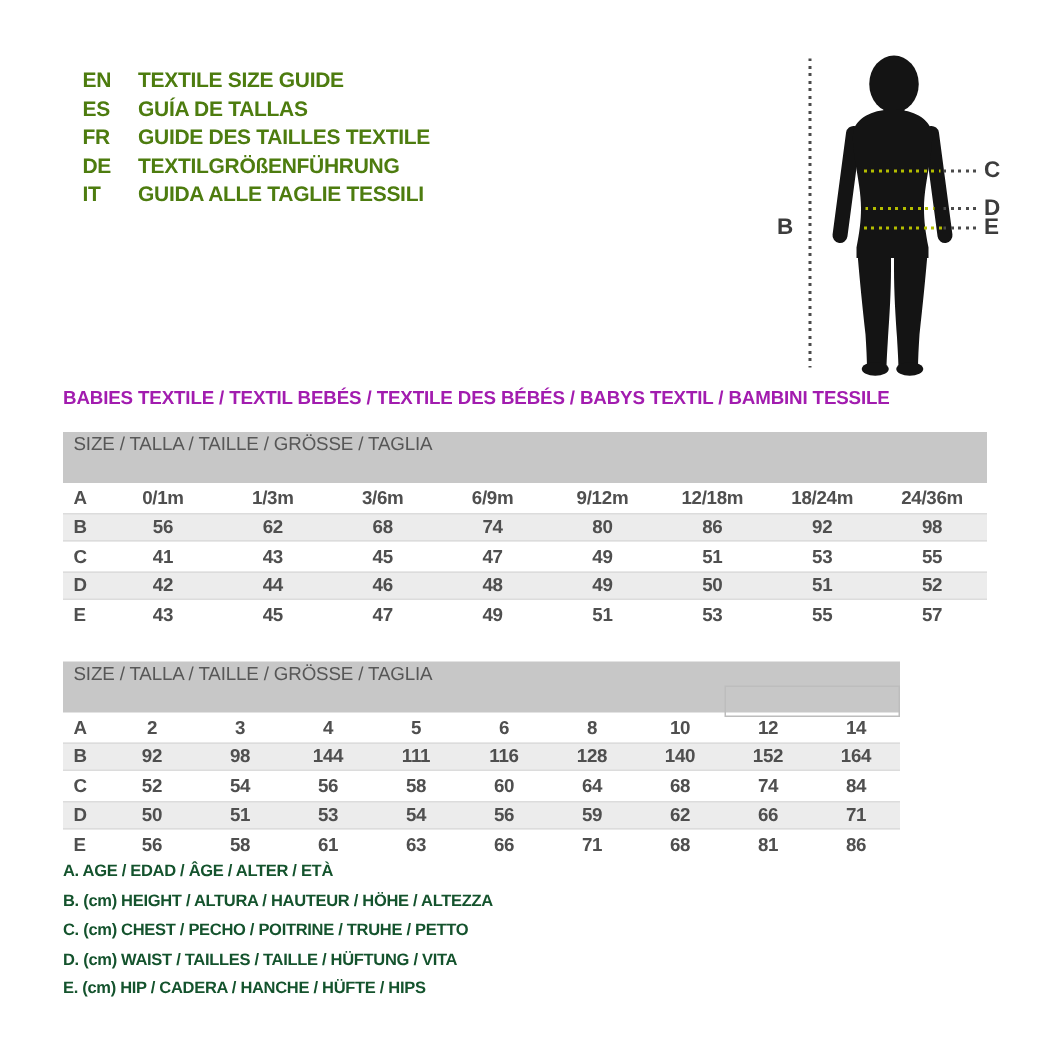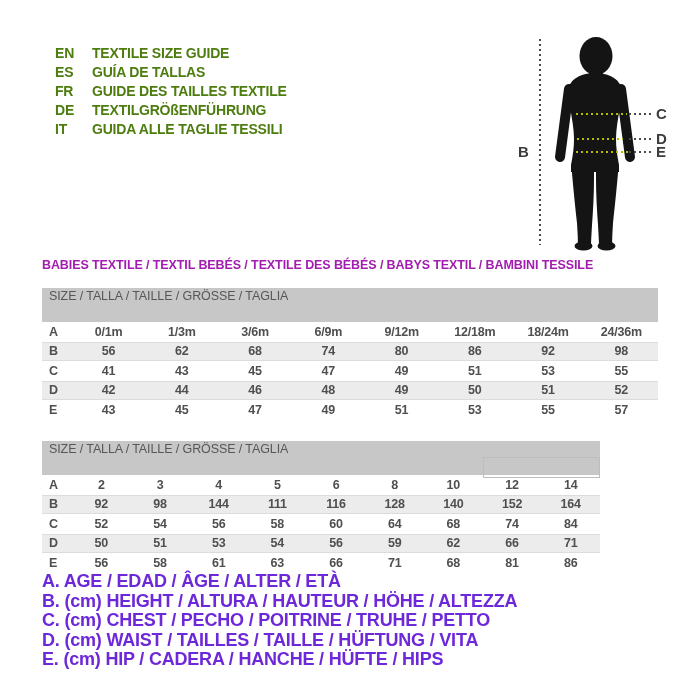--- a/index.html
+++ b/index.html
@@ -48,21 +48,21 @@
   .trow.stripe{background:var(--stripebg);border-top:1px solid #dcdcdc;
     border-bottom:1px solid #dcdcdc;}
   .rlabel{flex:0 0 30px;padding-left:7px;box-sizing:border-box;}
   .tcell{flex:1;text-align:center;}
   .hl-box{position:absolute;top:16px;height:21px;border:1px solid #bdbdbd;
     box-sizing:border-box;background:transparent;pointer-events:none;
     left:calc(30px + (100% - 30px) / 9 * 7);
     width:calc((100% - 30px) / 9 * 2);}
   
   .legend{position:absolute;left:42px;top:572px;}
-  .legend-line{font-size:18px;font-weight:700;color:#6d28d9;line-height:19.5px;
+  .legend-line{font-size:11px;font-weight:700;color:#14532d;line-height:19.5px;
     letter-spacing:-0.2px;white-space:nowrap;}
 </style>
 </head>
 <body>
 
 <div id="canvas" style="--accent: #b4bd00; --darkdot: #4a4a4a; --sil: #141414; --barbg: #c7c7c7; --stripebg: #ececec;">
 
   <div class="lang-block">
       <div class="lang-line">
         <span class="lang-code">EN</span>

